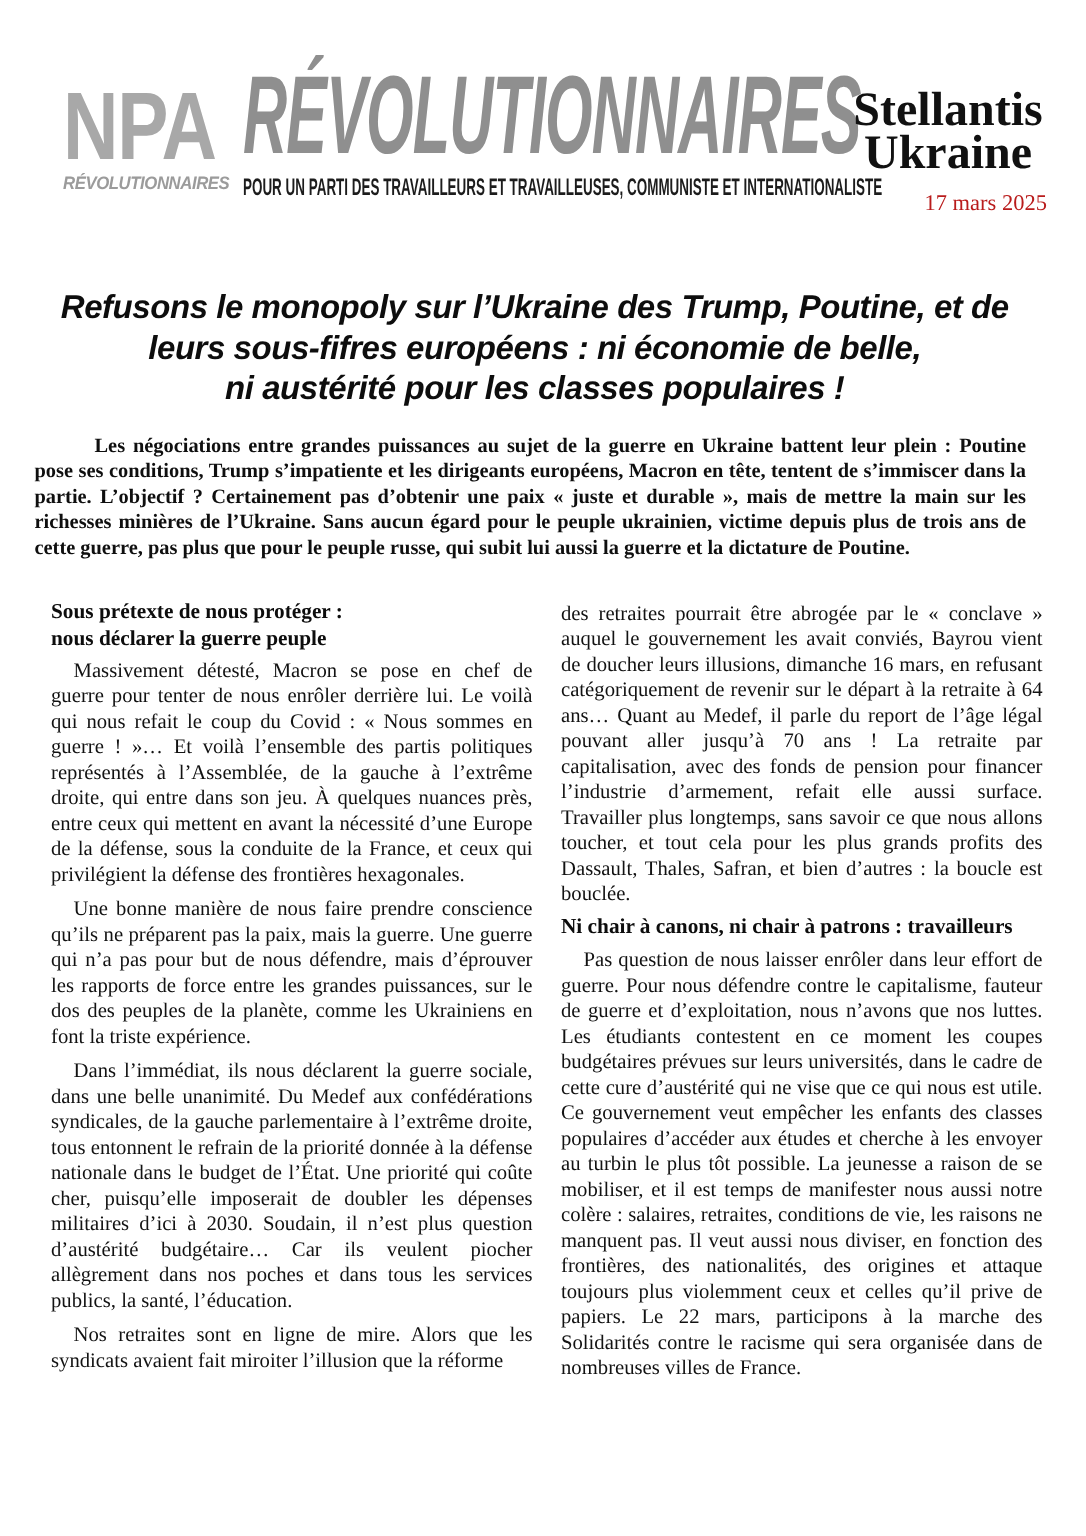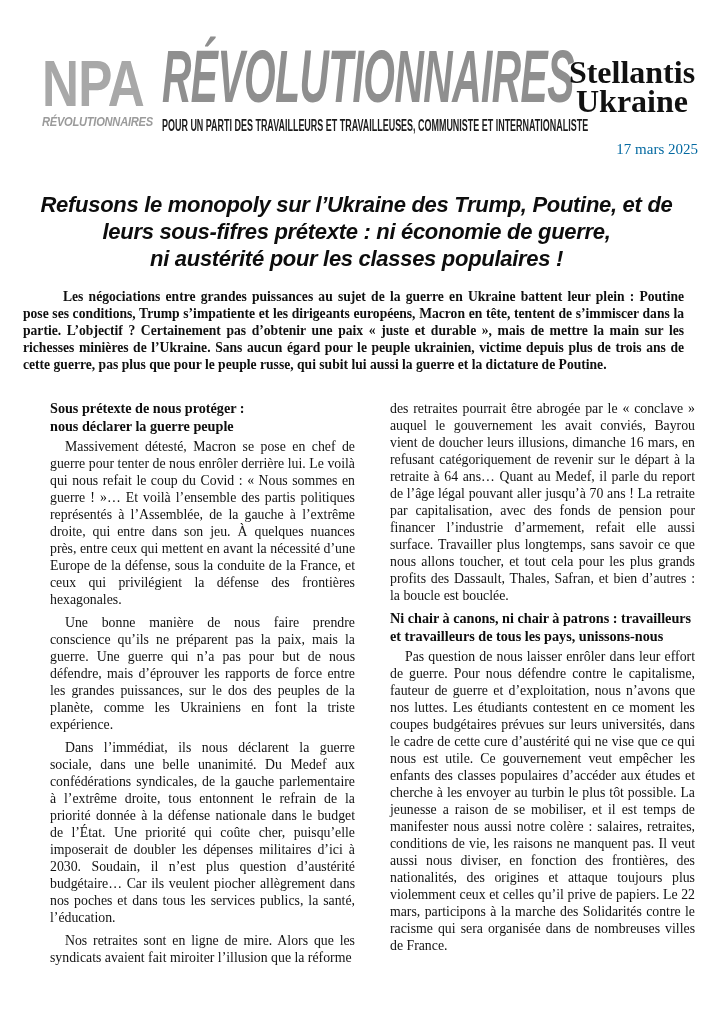--- a/index.html
+++ b/index.html
@@ -44,22 +44,22 @@
     transform:scaleX(0.56);transform-origin:left center;
     white-space:nowrap;margin-top:4px;
   }
   .edition{position:absolute;right:24px;top:58px;width:136px;text-align:center;}
   .edition-location{
     font-family:"Liberation Serif", serif;
     font-weight:bold;font-size:32px;line-height:29px;color:#111;
   }
   .edition-date{
     font-family:"Liberation Serif", serif;
-    font-size:15px;line-height:18px;color:#0369a1;
-    text-align:right;margin-top:24px;padding-right:2px;
+    font-size:15px;line-height:18px;color:#b91c1c;
+    text-align:right;margin-top:11px;padding-right:2px;
   }
   
   .headline{
     position:absolute;left:17px;right:28px;top:191px;
     text-align:center;
     font-family:"Liberation Sans", sans-serif;
     font-weight:bold;font-style:italic;
     font-size:22px;line-height:27px;color:#0d0d0d;
     letter-spacing:-0.3px;
   }
@@ -67,21 +67,21 @@
   .intro{
     position:absolute;left:23px;right:40px;top:288px;
     font-weight:bold;font-size:13.6px;line-height:17px;
     text-align:justify;text-indent:40px;color:#0f0f0f;
   }
   
   .columns{
     position:absolute;left:34px;right:29px;top:400px;bottom:40px;
     display:flex;gap:19px;
   }
-  .col{flex:1 1 0;min-width:0;margin-left:16px;}
+  .col{flex:1 1 0;min-width:0;}
   .col-heading{
     font-weight:bold;font-size:14.2px;line-height:17.5px;
     margin:0 0 3px 0;color:#0d0d0d;
   }
   .col-heading .hl{display:block;}
   .col-heading.mid{margin-top:4px;}
   .body-para{
     font-size:13.8px;line-height:17px;
     text-align:justify;text-indent:15px;
     margin:0 0 6px 0;color:#121212;
@@ -108,21 +108,21 @@
       <div class="edition-location">
         <div>Stellantis</div>
         <div>Ukraine</div>
       </div>
       <div class="edition-date">17 mars 2025</div>
     </div>
   </div>
 
   <div class="headline">
     <div>Refusons le monopoly sur l’Ukraine des Trump, Poutine, et de</div>
-    <div>leurs sous-fifres prétexte : ni économie de guerre,</div>
+    <div>leurs sous-fifres européens : ni économie de belle,</div>
     <div>ni austérité pour les classes populaires !</div>
   </div>
 
   <div class="intro">Les négociations entre grandes puissances au sujet de la guerre en Ukraine battent leur plein : Poutine pose ses conditions, Trump s’impatiente et les dirigeants européens, Macron en tête, tentent de s’immiscer dans la partie. L’objectif ? Certainement pas d’obtenir une paix « juste et durable », mais de mettre la main sur les richesses minières de l’Ukraine. Sans aucun égard pour le peuple ukrainien, victime depuis plus de trois ans de cette guerre, pas plus que pour le peuple russe, qui subit lui aussi la guerre et la dictature de Poutine.</div>
 
   <div class="columns">
 
     <div class="col">
       <h3 class="col-heading">
         <span class="hl">Sous prétexte de nous protéger :</span>
@@ -131,19 +131,18 @@
       <p class="body-para">Massivement détesté, Macron se pose en chef de guerre pour tenter de nous enrôler derrière lui. Le voilà qui nous refait le coup du Covid : « Nous sommes en guerre ! »… Et voilà l’ensemble des partis politiques représentés à l’Assemblée, de la gauche à l’extrême droite, qui entre dans son jeu. À quelques nuances près, entre ceux qui mettent en avant la nécessité d’une Europe de la défense, sous la conduite de la France, et ceux qui privilégient la défense des frontières hexagonales.</p>
       <p class="body-para">Une bonne manière de nous faire prendre conscience qu’ils ne préparent pas la paix, mais la guerre. Une guerre qui n’a pas pour but de nous défendre, mais d’éprouver les rapports de force entre les grandes puissances, sur le dos des peuples de la planète, comme les Ukrainiens en font la triste expérience.</p>
       <p class="body-para">Dans l’immédiat, ils nous déclarent la guerre sociale, dans une belle unanimité. Du Medef aux confédérations syndicales, de la gauche parlementaire à l’extrême droite, tous entonnent le refrain de la priorité donnée à la défense nationale dans le budget de l’État. Une priorité qui coûte cher, puisqu’elle imposerait de doubler les dépenses militaires d’ici à 2030. Soudain, il n’est plus question d’austérité budgétaire… Car ils veulent piocher allègrement dans nos poches et dans tous les services publics, la santé, l’éducation.</p>
       <p class="body-para">Nos retraites sont en ligne de mire. Alors que les syndicats avaient fait miroiter l’illusion que la réforme</p>
     </div>
 
     <div class="col">
       <p class="body-para no-indent">des retraites pourrait être abrogée par le « conclave » auquel le gouvernement les avait conviés, Bayrou vient de doucher leurs illusions, dimanche 16 mars, en refusant catégoriquement de revenir sur le départ à la retraite à 64 ans… Quant au Medef, il parle du report de l’âge légal pouvant aller jusqu’à 70 ans ! La retraite par capitalisation, avec des fonds de pension pour financer l’industrie d’armement, refait elle aussi surface. Travailler plus longtemps, sans savoir ce que nous allons toucher, et tout cela pour les plus grands profits des Dassault, Thales, Safran, et bien d’autres : la boucle est bouclée.</p>
       <h3 class="col-heading mid">
         <span class="hl">Ni chair à canons, ni chair à patrons : travailleurs</span>
-        <span class="hl">et travailleurs de tous les pays, unissons-nous</span>
       </h3>
       <p class="body-para">Pas question de nous laisser enrôler dans leur effort de guerre. Pour nous défendre contre le capitalisme, fauteur de guerre et d’exploitation, nous n’avons que nos luttes. Les étudiants contestent en ce moment les coupes budgétaires prévues sur leurs universités, dans le cadre de cette cure d’austérité qui ne vise que ce qui nous est utile. Ce gouvernement veut empêcher les enfants des classes populaires d’accéder aux études et cherche à les envoyer au turbin le plus tôt possible. La jeunesse a raison de se mobiliser, et il est temps de manifester nous aussi notre colère : salaires, retraites, conditions de vie, les raisons ne manquent pas. Il veut aussi nous diviser, en fonction des frontières, des nationalités, des origines et attaque toujours plus violemment ceux et celles qu’il prive de papiers. Le 22 mars, participons à la marche des Solidarités contre le racisme qui sera organisée dans de nombreuses villes de France.</p>
     </div>
 
   </div>
 </div>
 
 </body></html>

